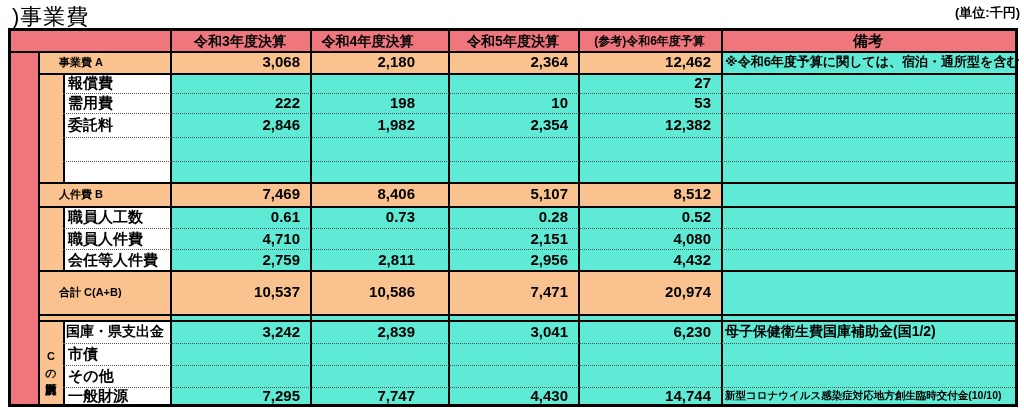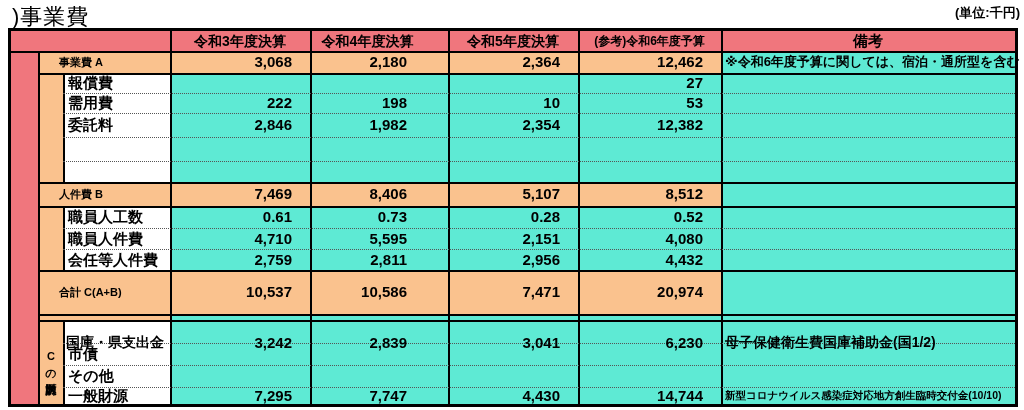--- a/index.html
+++ b/index.html
@@ -40,26 +40,26 @@
   
   .r-a {top:20px;height:22px;line-height:22px;}
   .r-h1{top:42px;height:20px;line-height:20px;}
   .r-h2{top:62px;height:20px;line-height:20px;}
   .r-h3{top:82px;height:24px;line-height:24px;}
   .r-b {top:151px;height:24px;line-height:24px;}
   .r-s1{top:175px;height:22px;line-height:22px;}
   .r-s2{top:197px;height:21px;line-height:21px;}
   .r-s3{top:218px;height:21px;line-height:21px;}
   .r-g {top:239px;height:44px;line-height:44px;}
-  .r-k1{top:289px;height:23px;line-height:23px;margin-top:11px;}
+  .r-k1{top:289px;height:23px;line-height:23px;}
   .r-k2{top:312px;height:22px;line-height:22px;}
   .r-k3{top:334px;height:22px;line-height:22px;}
   .r-k4{top:356px;height:17px;line-height:17px;}
   
-  .val{position:absolute;text-align:right;padding-right:18px;box-sizing:border-box;font-weight:bold;font-size:15px;}
+  .val{position:absolute;text-align:right;padding-right:10px;box-sizing:border-box;font-weight:bold;font-size:15px;}
   .lab{position:absolute;left:57px;font-weight:bold;font-size:15px;white-space:nowrap;}
   .glab{position:absolute;left:48px;font-weight:bold;font-size:11px;white-space:nowrap;}
   .note{position:absolute;left:714px;font-weight:bold;white-space:nowrap;}
   .vert{
     position:absolute;left:27px;top:289px;width:25px;height:84px;
     display:flex;align-items:center;justify-content:center;
     writing-mode:vertical-rl;text-orientation:upright;
     font-size:11px;font-weight:bold;letter-spacing:0px;
   }
 </style>
@@ -144,21 +144,20 @@
   <div class="val c-y6 r-b">8,512</div>
 
   <div class="lab r-s1">職員人工数</div>
   <div class="val c-y3 r-s1">0.61</div>
   <div class="val c-y4 r-s1">0.73</div>
   <div class="val c-y5 r-s1">0.28</div>
   <div class="val c-y6 r-s1">0.52</div>
 
   <div class="lab r-s2">職員人件費</div>
   <div class="val c-y3 r-s2">4,710</div>
-  <div class="val c-y4 r-s2">5,595</div>
   <div class="val c-y5 r-s2">2,151</div>
   <div class="val c-y6 r-s2">4,080</div>
 
   <div class="lab r-s3">会任等人件費</div>
   <div class="val c-y3 r-s3">2,759</div>
   <div class="val c-y4 r-s3">2,811</div>
   <div class="val c-y5 r-s3">2,956</div>
   <div class="val c-y6 r-s3">4,432</div>
 
   <div class="glab r-g">合計 C(A+B)</div>

